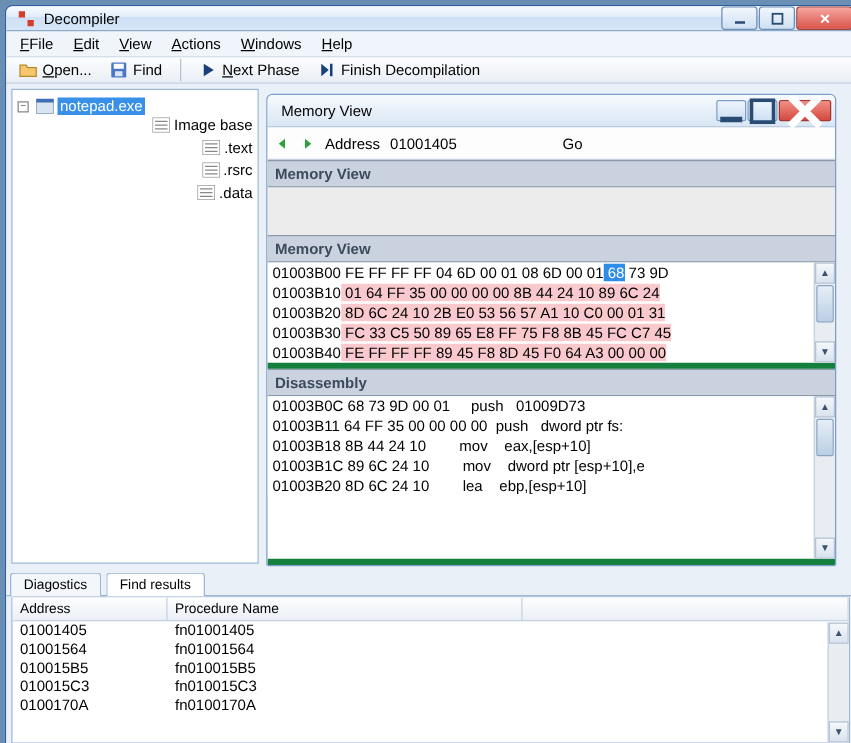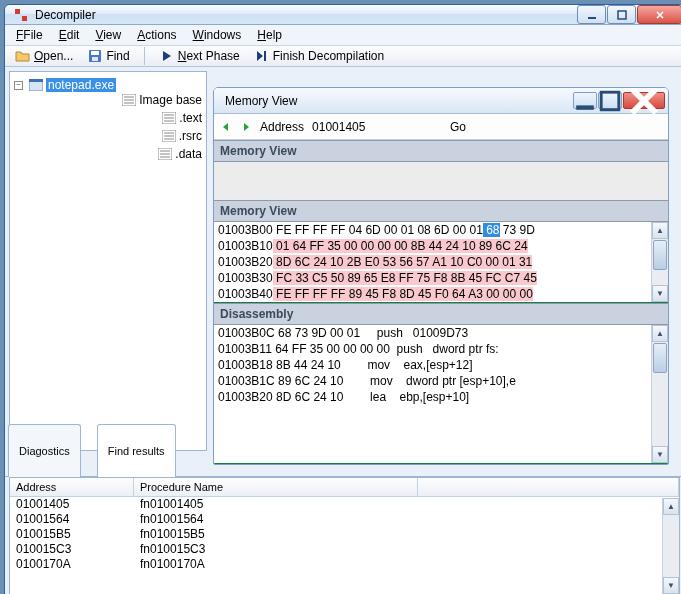--- a/index.html
+++ b/index.html
@@ -28,52 +28,52 @@
 .upper { flex:1; display:flex; position:relative; padding:4px; gap:0;}
 .tree-pane { width:198px; background:#fff; border:1px solid #9db6d3; padding:4px; overflow:auto; height: 380px;}
 .tree ul { list-style:none; padding-left:16px;}
 .tree li { white-space:nowrap; padding:1px 0;text-align:right;}
 .tree .node { display:inline-flex; align-items:center; gap:3px;}
 .tree .toggle { width:9px; height:9px; border:1px solid #888; display:inline-flex; align-items:center; justify-content:center; font-size:8px; line-height:1; color:#555; background:#fff; margin-right:3px;}
 .tree .sel { background:#3890e8; color:#fff; padding:0 2px;text-align:right;}
 .tree .fileicon { width:14px; height:12px; display:inline-block;}
 
 
-.memwin { position:absolute; left:208px; top:20px; width:456px; height:378px; background:#fff; border:1px solid #7d9fc7; border-radius:5px 5px 2px 2px; display:flex; flex-direction:column; overflow:hidden;}
+.memwin { position:absolute; left:208px; top:8px; width:456px; height:378px; background:#fff; border:1px solid #7d9fc7; border-radius:5px 5px 2px 2px; display:flex; flex-direction:column; overflow:hidden;}
 .memwin .mtitle { height:26px; background:linear-gradient(to bottom,#f6fafe,#d9e6f5); border-bottom:1px solid #a9bfd8; display:flex; align-items:center; padding:0 3px 0 6px;}
 .memwin .mtitle .title { flex:1; color:#000;}
 .memwin .mtitle .mwinbtns { display:flex;}
 .mwinbtn { width:24px; height:17px; border:1px solid #7d9fc7; border-radius:2px; margin-left:1px; background:linear-gradient(to bottom,#eef5fc,#cde0f3); display:flex; align-items:center; justify-content:center; font-size:9px; color:#2a4b73; cursor:default;}
 .mwinbtn.close { background:linear-gradient(to bottom,#f18f85,#d44a3f); border-color:#a6382f; color:#fff; width:42px;}
 
 .addrbar { height:26px; border-bottom:1px solid #c3d2e3; display:flex; align-items:center; padding:0 6px; gap:8px; background:#fdfdfd;}
 .navarrow { cursor:default; display:inline-flex;}
 .navarrow svg{ width:12px; height:12px;}
 
 .section-header { background:#c9d2de; border-top:1px solid #8a99ab; border-bottom:1px solid #8a99ab; padding:3px 6px; font-weight:bold; color:#3b4a5c;}
 .grayarea { background:#ececec; height:38px;}
 .hexview { font-family: Consolas, "Courier New", monospace; font-size:12px; background:#fff; position:relative;}
 .hexrow { white-space:pre; padding:0 4px; line-height:16px;}
 .hexrow .addr { color:#000;}
 .hexrow .hl-blue { background:#2f8de6; color:#fff;}
 .hexrow .hl-pink { background:#f9c9cd;}
-.hexwrap { position:relative; border-bottom:1px solid #15803d;}
+.hexwrap { position:relative; border-bottom:5px solid #15803d;}
 .vscroll { position:absolute; right:0; top:0; bottom:0; width:17px; background:#e9edf2; border-left:1px solid #c3d2e3;}
 .vscroll .arrow { height:17px; background:linear-gradient(to bottom,#f5f8fb,#d9e3ee); border:1px solid #b3c3d4; display:flex; align-items:center; justify-content:center; font-size:8px; color:#3b5370;}
 .vscroll .thumb { height:30px; background:linear-gradient(to bottom,#e6eef7,#b9cee5); border:1px solid #8aa4c2; border-radius:2px; margin:1px;}
 .vscroll .track { flex:1; }
 .vscroll { display:flex; flex-direction:column;}
 
 .disasm { font-family: Consolas,"Courier New",monospace; font-size:12px; background:#fff; position:relative;}
 .disasm .row { white-space:pre; padding:0 4px; line-height:16px;}
 
 
 .lower { height:148px; border-top:1px solid #9db6d3; background:#fff; display:flex; flex-direction:column; margin:0 4px 0 4px;}
 .tabs { height:22px; display:flex; align-items:flex-end; background:#eaf0f7; padding:0 3px; border-bottom:1px solid #9db6d3;}
-.tab { border:1px solid #9db6d3; border-bottom:none; padding:20px 10px; background:#f3f6fa; margin-right:16px; border-radius:3px 3px 0 0; cursor:default; position:relative; top:1px; font-size:11px;}
+.tab { border:1px solid #9db6d3; border-bottom:none; padding:3px 10px; background:#f3f6fa; margin-right:4px; border-radius:3px 3px 0 0; cursor:default; position:relative; top:1px; font-size:11px;}
 .tab.active { background:#fff;}
 .listview { flex:1; background:#fff; border:1px solid #9db6d3; border-top:none; position:relative; overflow:hidden;}
 .lv-headers { display:flex; background:linear-gradient(to bottom,#fdfdfe,#ebf0f6); border-bottom:1px solid #c3d2e3;}
 .lv-h { padding:3px 6px; border-right:1px solid #c3d2e3; font-size:11px;}
 .lv-h.c0 { width:124px;} .lv-h.c1 { width:284px;} .lv-h.c2{ flex:1;}
 .lv-rows { overflow:auto; height:90px;}
 .lv-row { display:flex; padding:0 0; font-size:11px; line-height:15px;}
 .lv-row span.c0{width:124px; padding:0 6px;} .lv-row span.c1{width:284px; padding:0 6px;}
 .listview .vscroll{ position:absolute; right:0; top:20px; bottom:0;}
 
@@ -269,21 +269,21 @@
             <div class="thumb"></div>
             <div class="track"></div>
             <div class="arrow">▼</div>
           </div>
         </div>
         <div class="section-header">Disassembly</div>
         <div class="hexwrap" style="flex:1;">
           <div class="disasm" style="padding-right:17px;">
             <div class="row">01003B0C 68 73 9D 00 01     push   01009D73</div>
             <div class="row">01003B11 64 FF 35 00 00 00 00  push   dword ptr fs:</div>
-            <div class="row">01003B18 8B 44 24 10        mov    eax,[esp+12]</div>
+            <div class="row">01003B18 8B 44 24 10        mov    eax,[esp+10]</div>
             <div class="row">01003B1C 89 6C 24 10        mov    dword ptr [esp+10],e</div>
             <div class="row">01003B20 8D 6C 24 10        lea    ebp,[esp+10]</div>
           </div>
           <div class="vscroll">
             <div class="arrow">▲</div>
             <div class="thumb"></div>
             <div class="track"></div>
             <div class="arrow">▼</div>
           </div>
         </div>

